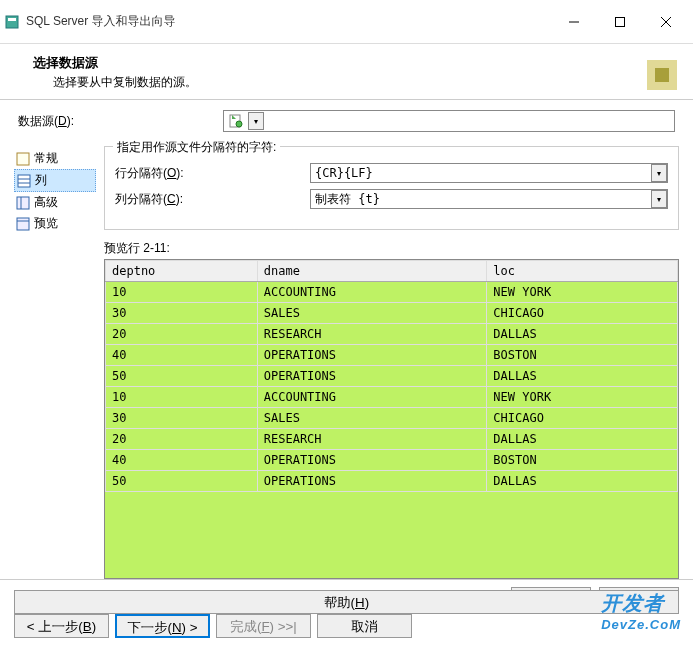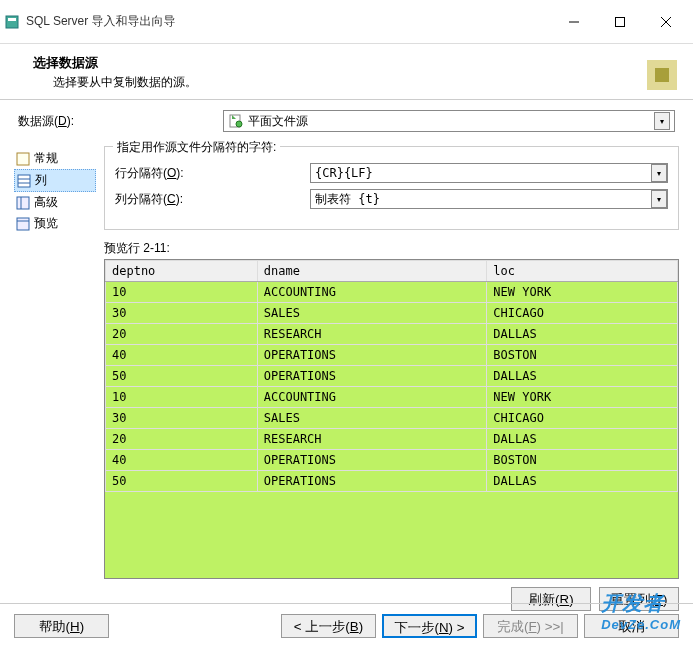--- a/index.html
+++ b/index.html
@@ -41,21 +41,21 @@
     .preview-label { margin: 6px 0 2px 0; }
     .table-wrap { border: 1px solid #888; height: 320px; overflow: auto; background: #bef264; }
     table { border-collapse: collapse; width: 100%; font-family: Consolas, SimSun, monospace; font-size: 12px; }
     th, td { border: 1px solid #ddd; padding: 3px 6px; text-align: left; height: 20px; }
     th { background: #f0f0f0; font-weight: normal; border-bottom: 1px solid #aaa; }
     
     .refresh-row { display: flex; justify-content: flex-end; gap: 8px; padding: 8px 0 4px; }
     .btn { border: 1px solid #999; background: #efefef; padding: 3px 10px; min-width: 80px; height: 24px; cursor: pointer; }
     .btn:disabled { color: #888; cursor: default; }
     
-    .footer { position: absolute; bottom: 8px; left: 0; right: 0; display: flex; justify-content: space-between; padding: 0 14px; border-top: 1px solid #ccc; padding-top: 10px; }
+    .footer { position: absolute; bottom: 8px; left: 0; right: 0; display: flex; justify-content: space-between; padding: 0 14px; border-top: 1px solid #ccc; padding-top: 10px; flex-direction: column; }
     .footer-right { display: flex; gap: 6px; }
     .footer .btn { min-width: 95px; }
     .btn.primary { border: 2px solid #0078d7; }
     
     .watermark { position: absolute; right: 12px; bottom: 14px; font-size: 20px; font-weight: bold; font-style: italic; color: #2b8fd9; pointer-events: none; letter-spacing: 1px; }
     .watermark .small { font-size: 13px; display: block; text-align: right; }
   </style>
 </head>
 <body>
 
@@ -103,21 +103,20 @@
     <span>数据源(</span><span class="underline">D</span><span>):</span>
   </div>
   <div class="combo">
     <span class="combo-icon">
       <svg width="16" height="16" viewBox="0 0 16 16">
           <rect x="2" y="2" width="10" height="12" fill="#fff" stroke="#888"></rect>
           <path d="M4 2 L8 6 L4 6 Z" fill="#5a5"></path>
           <circle cx="11" cy="11" r="3" fill="#5b5" stroke="#272"></circle>
         </svg>
     </span>
-    <span class="combo-text">平面文件源</span>
     <span class="combo-arrow">▾</span>
   </div>
 </div>
 
 <div class="body-area">
   <div class="side-nav">
     <div class="nav-item">
       <span class="nav-icon">
           <svg width="14" height="14">
             <rect x="1" y="1" width="12" height="12" fill="#ffe" stroke="#a83"></rect>

